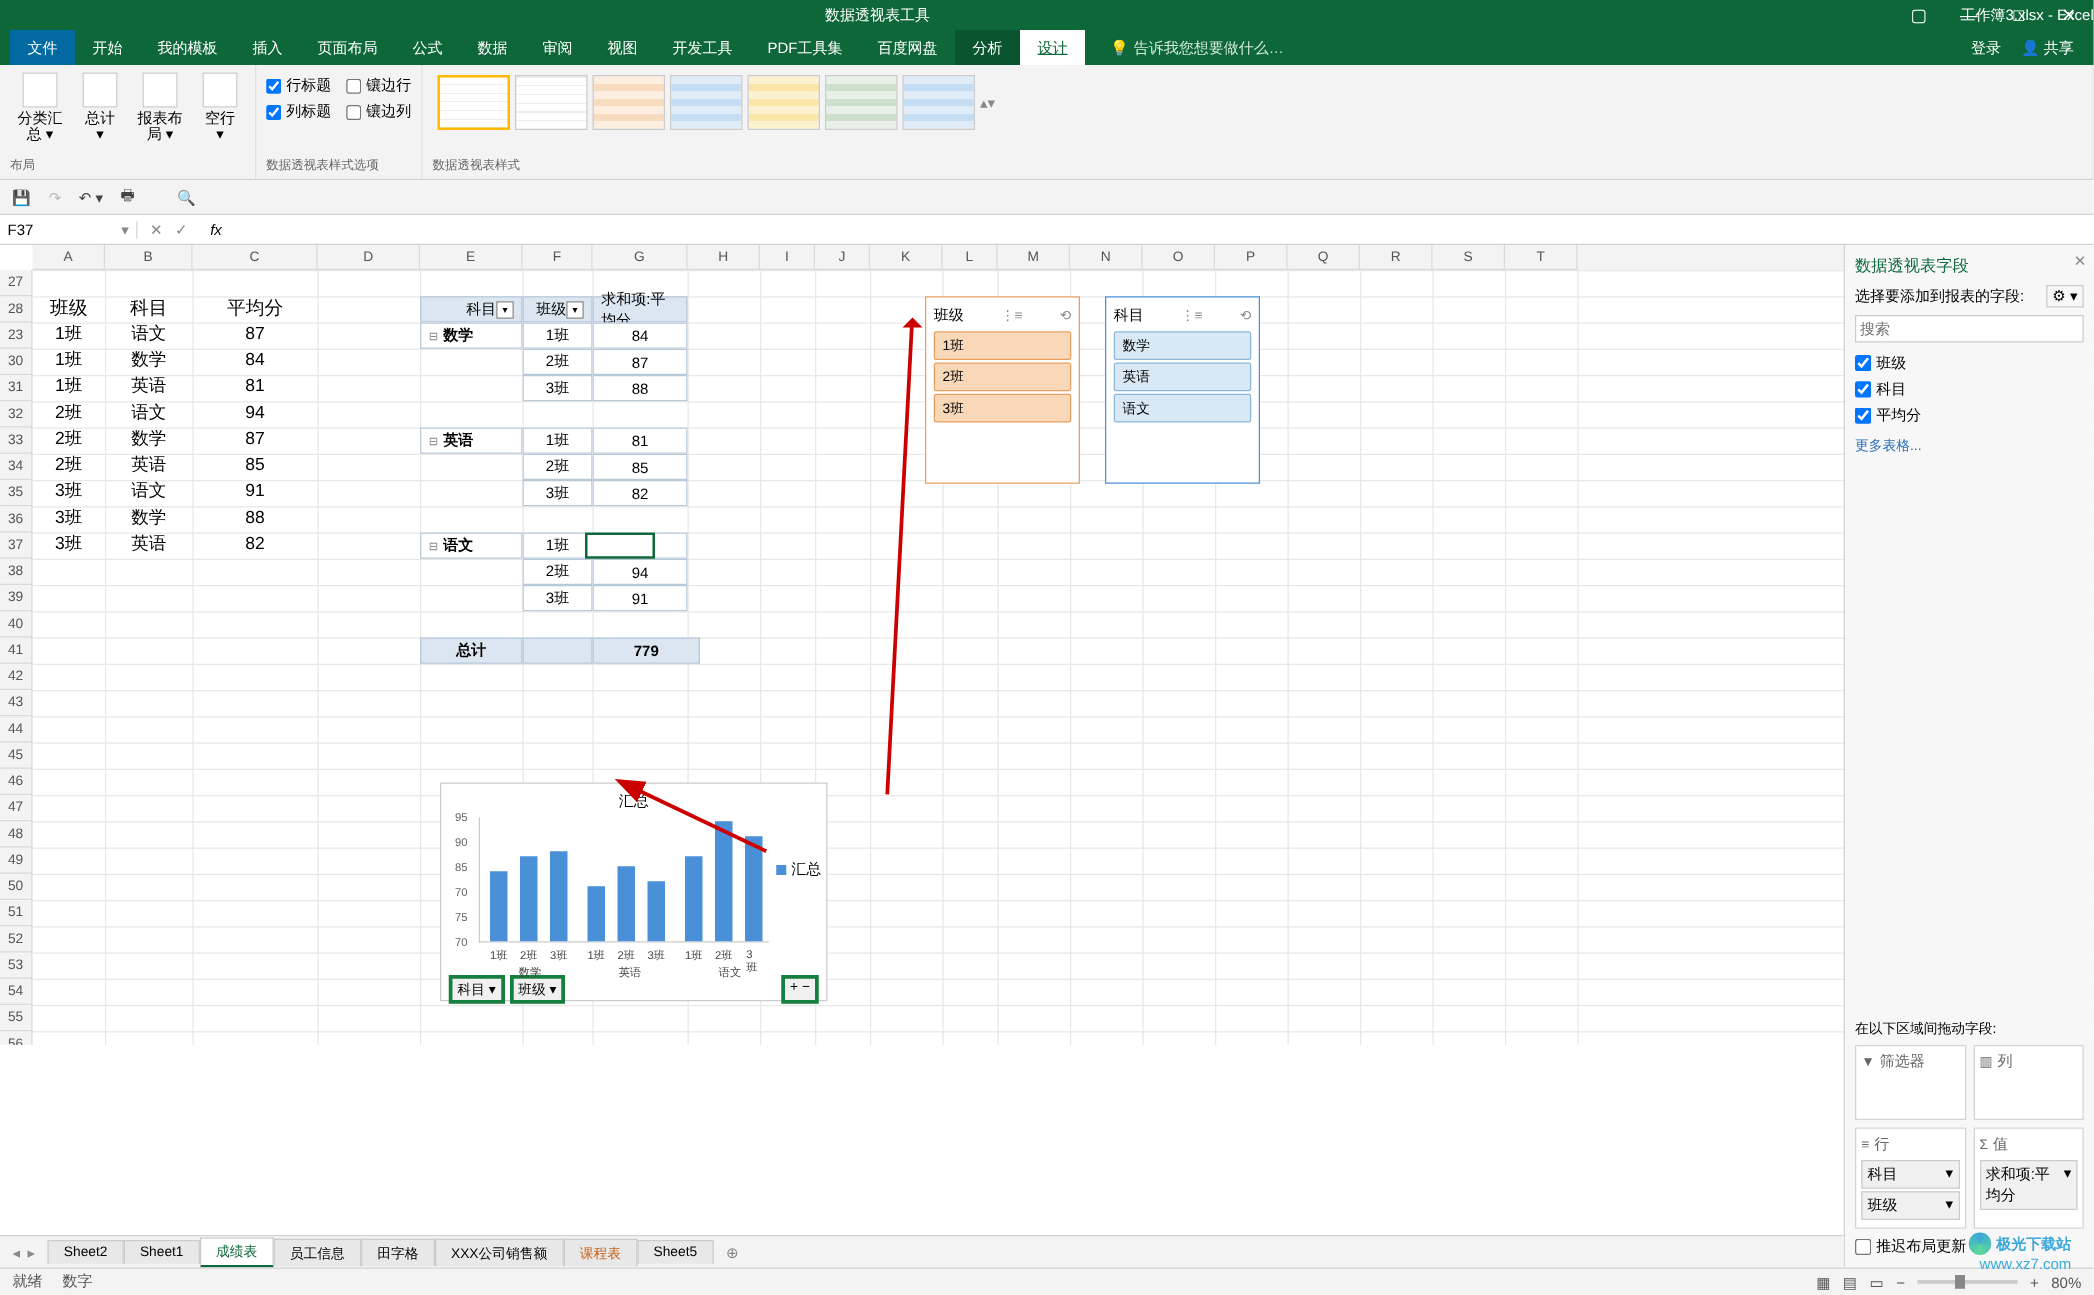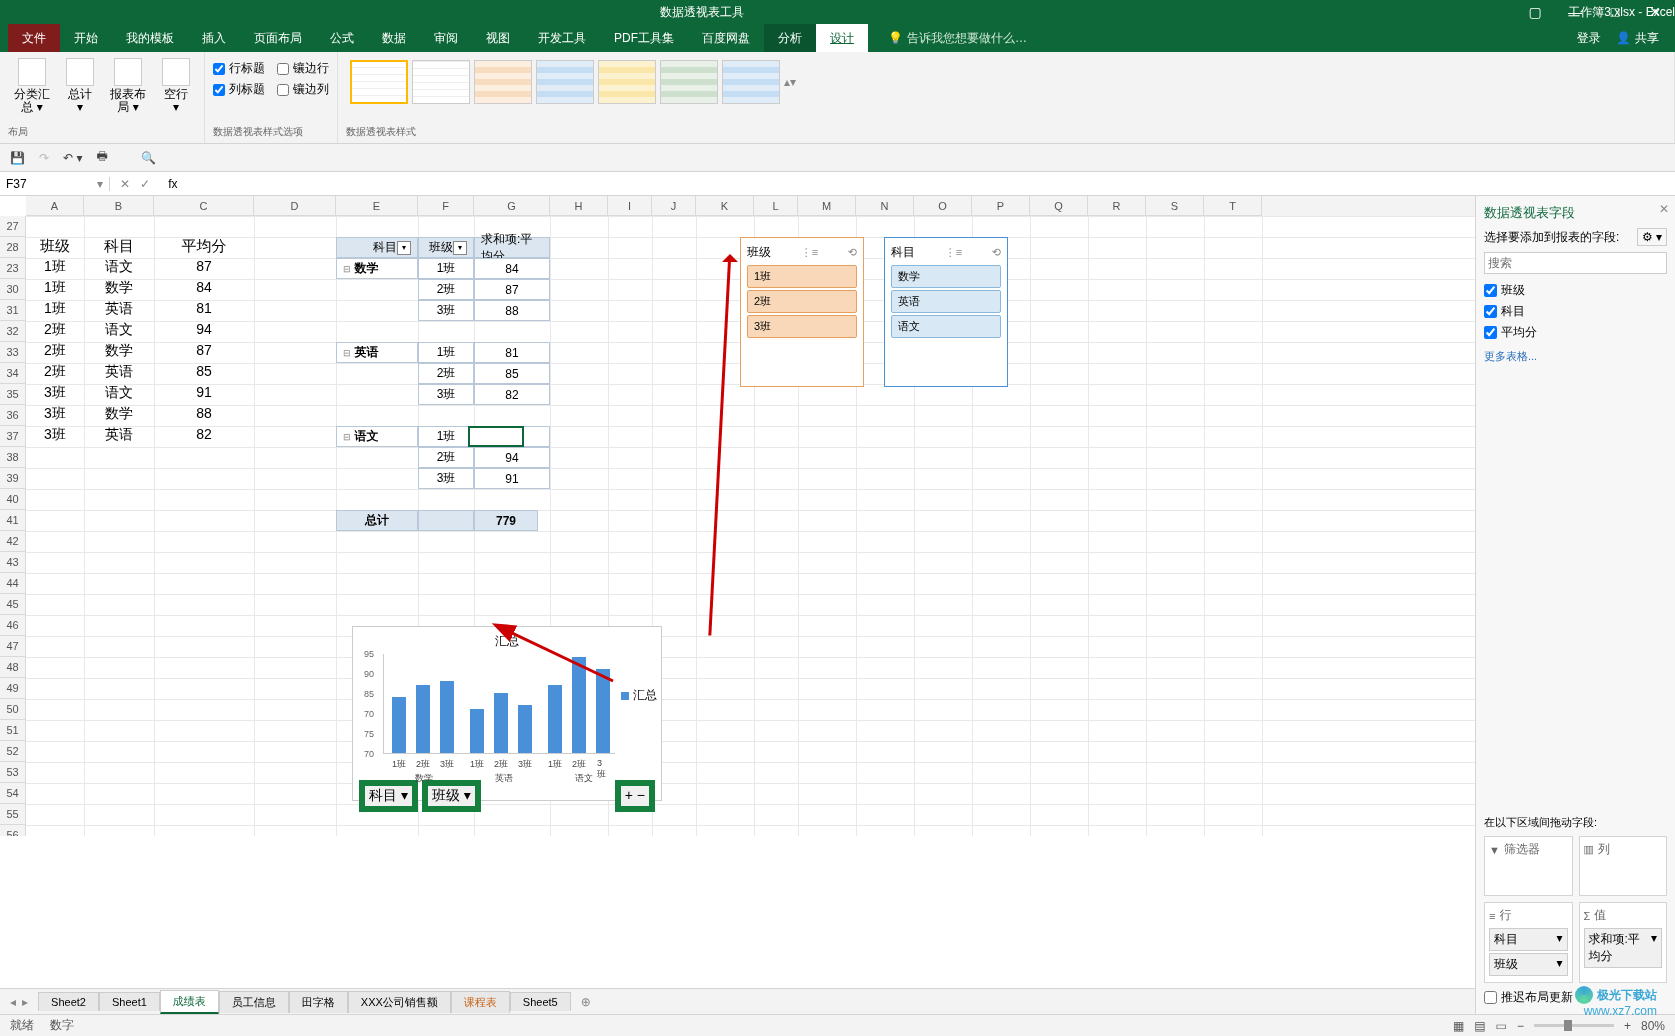--- a/index.html
+++ b/index.html
@@ -32,21 +32,21 @@
 .style-swatch.sel{border:2px solid #ffb900;}
 .style-swatch.c2{background:repeating-linear-gradient(0deg,#e8f0e8,#e8f0e8 6px,#cde0cd 6px,#cde0cd 12px);}
 .style-swatch.c3{background:repeating-linear-gradient(0deg,#fdeee0,#fdeee0 6px,#f8dcc0 6px,#f8dcc0 12px);}
 .style-swatch.c4{background:repeating-linear-gradient(0deg,#e0ecf7,#e0ecf7 6px,#c5ddf2 6px,#c5ddf2 12px);}
 .style-swatch.c5{background:repeating-linear-gradient(0deg,#fdf2d0,#fdf2d0 6px,#f9e6a8 6px,#f9e6a8 12px);}
 .qat{height:28px;background:#f3f3f3;border-bottom:1px solid #d4d4d4;display:flex;align-items:center;padding-left:10px;gap:14px;}
 .qat span{color:#444;cursor:pointer;}
 .formula-bar{height:24px;background:#fff;border-bottom:1px solid #d4d4d4;display:flex;align-items:center;}
 .name-box{width:110px;border-right:1px solid #d4d4d4;padding:0 6px;display:flex;align-items:center;justify-content:space-between;}
 .fb-btns{display:flex;gap:10px;padding:0 10px;color:#888;}
-.fx{padding:0 8px;}
+.fx{font-style:italic;padding:0 8px;}
 .col-headers{height:20px;display:flex;background:#f3f3f3;}
 .ch{border-right:1px solid #d9d9d9;border-bottom:1px solid #d9d9d9;text-align:center;font-size:11px;color:#555;line-height:20px;}
 .row-headers{width:26px;background:#f3f3f3;}
 .rh{height:21px;border-right:1px solid #d9d9d9;border-bottom:1px solid #d9d9d9;text-align:center;font-size:11px;color:#555;line-height:21px;}
 .pivot-hdr{background:#dce6f0;border:1px solid #b8c8d9;height:21px;display:flex;align-items:center;padding:0 6px;font-size:12px;position:absolute;}
 .pivot-cell{border:1px solid #b8c8d9;height:21px;display:flex;align-items:center;padding:0 6px;font-size:12px;justify-content:center;position:absolute;background:#fff;}
 .pivot-total{background:#dce6f0;font-weight:bold;}
 .drop-btn{width:14px;height:14px;border:1px solid #888;background:#fff;display:inline-flex;align-items:center;justify-content:center;font-size:8px;margin-left:auto;}
 .active-cell{border:2px solid #0e6738!important;z-index:5;}
 .slicer{position:absolute;border:1px solid #4a90d9;background:#fff;padding:6px;}
@@ -57,21 +57,21 @@
 .slicer.orange .slicer-item{background:#f8d8b8;border-color:#e8a060;}
 .slicer.blue .slicer-item{background:#d8e8f4;border-color:#8ab8dc;}
 .chart-box{position:absolute;border:1px solid #ccc;background:#fff;left:352px;top:430px;width:310px;height:175px;padding:6px;}
 .chart-title{text-align:center;font-size:12px;margin-bottom:4px;}
 .chart-plot{position:relative;height:100px;border-left:1px solid #ccc;border-bottom:1px solid #ccc;margin-left:24px;margin-right:40px;}
 .chart-bar{position:absolute;bottom:0;width:14px;background:#4a90d9;}
 .chart-yaxis{position:absolute;left:0;font-size:9px;color:#666;}
 .chart-xlbl{position:absolute;font-size:9px;color:#444;transform:translateX(-50%);}
 .chart-legend{position:absolute;right:4px;top:60px;font-size:10px;display:flex;align-items:center;gap:4px;}
 .chart-ctrl{margin-top:26px;display:flex;gap:4px;}
-.chart-ctrl .cc{border:6px solid #15803d;background:#f0f0f0;font-size:14px;padding:1px 4px;}
+.chart-ctrl .cc{border:3px solid #15803d;background:#f0f0f0;font-size:11px;padding:1px 4px;}
 .arrow1{position:absolute;left:728px;top:50px;width:4px;height:390px;z-index:20;}
 .arrow1::before{content:"";position:absolute;top:0;left:-6px;border:8px solid transparent;border-bottom-color:#c00;}
 .arrow1::after{content:"";position:absolute;top:14px;left:0;width:3px;height:376px;background:#c00;transform:rotate(3deg);transform-origin:top;}
 .arrow2{position:absolute;left:503px;top:430px;width:120px;height:60px;z-index:20;}
 .arrow2 svg{overflow:visible;}
 .sheet-tabs{height:26px;background:#f3f3f3;border-top:1px solid #d4d4d4;display:flex;align-items:center;padding-left:10px;}
 .sheet-nav{display:flex;gap:6px;color:#888;margin-right:10px;}
 .sheet-tab{padding:3px 12px;border:1px solid #ccc;background:#e8e8e8;font-size:11px;cursor:pointer;border-bottom:none;}
 .sheet-tab.active{background:#fff;color:#0e6738;border-bottom:2px solid #0e6738;}
 .sheet-tab.hl{color:#c8651a;}
@@ -111,21 +111,21 @@
   <div class="ctx">数据透视表工具</div>
   <div class="winctl">
     <div>▢</div>
     <div>—</div>
     <div>□</div>
     <div>✕</div>
   </div>
 </div>
 
 <div class="ribbon-tabs">
-  <div class="tab" style="background:#7f1d1d">文件</div>
+  <div class="tab" style="background:#0369a1">文件</div>
   <div class="tab">开始</div>
   <div class="tab">我的模板</div>
   <div class="tab">插入</div>
   <div class="tab">页面布局</div>
   <div class="tab">公式</div>
   <div class="tab">数据</div>
   <div class="tab">审阅</div>
   <div class="tab">视图</div>
   <div class="tab">开发工具</div>
   <div class="tab">PDF工具集</div>
@@ -425,21 +425,21 @@
           <b>语文</b>
         </div>
         <div class="pivot-cell" style="left: 82px; top: 189px; width: 56px;">1班</div>
         <div class="pivot-cell" style="left: 138px; top: 189px; width: 76px;">87</div>
         <div class="pivot-cell" style="left: 82px; top: 210px; width: 56px;">2班</div>
         <div class="pivot-cell" style="left: 138px; top: 210px; width: 76px;">94</div>
         <div class="pivot-cell" style="left: 82px; top: 231px; width: 56px;">3班</div>
         <div class="pivot-cell" style="left: 138px; top: 231px; width: 76px;">91</div>
         <div class="pivot-cell pivot-total" style="left: 0px; top: 273px; width: 82px; justify-content: center;">总计</div>
         <div class="pivot-cell pivot-total" style="left: 82px; top: 273px; width: 56px;"></div>
-        <div class="pivot-cell pivot-total" style="left: 138px; top: 273px; width: 64px;">779</div>
+        <div class="pivot-cell pivot-total" style="left: 138px; top: 273px; width: 86px;">779</div>
       </div>
 
   <div class="active-cell" style="position:absolute;left:468px;top:230px;width:56px;height:21px;background:#fff;"></div>
 
   <div class="slicer orange" style="left:740px;top:41px;width:124px;height:150px;">
     <div class="slicer-hdr">
           <span>班级</span>
           <span class="sico">⋮≡</span>
           <span class="sico">⟲</span>
         </div>

